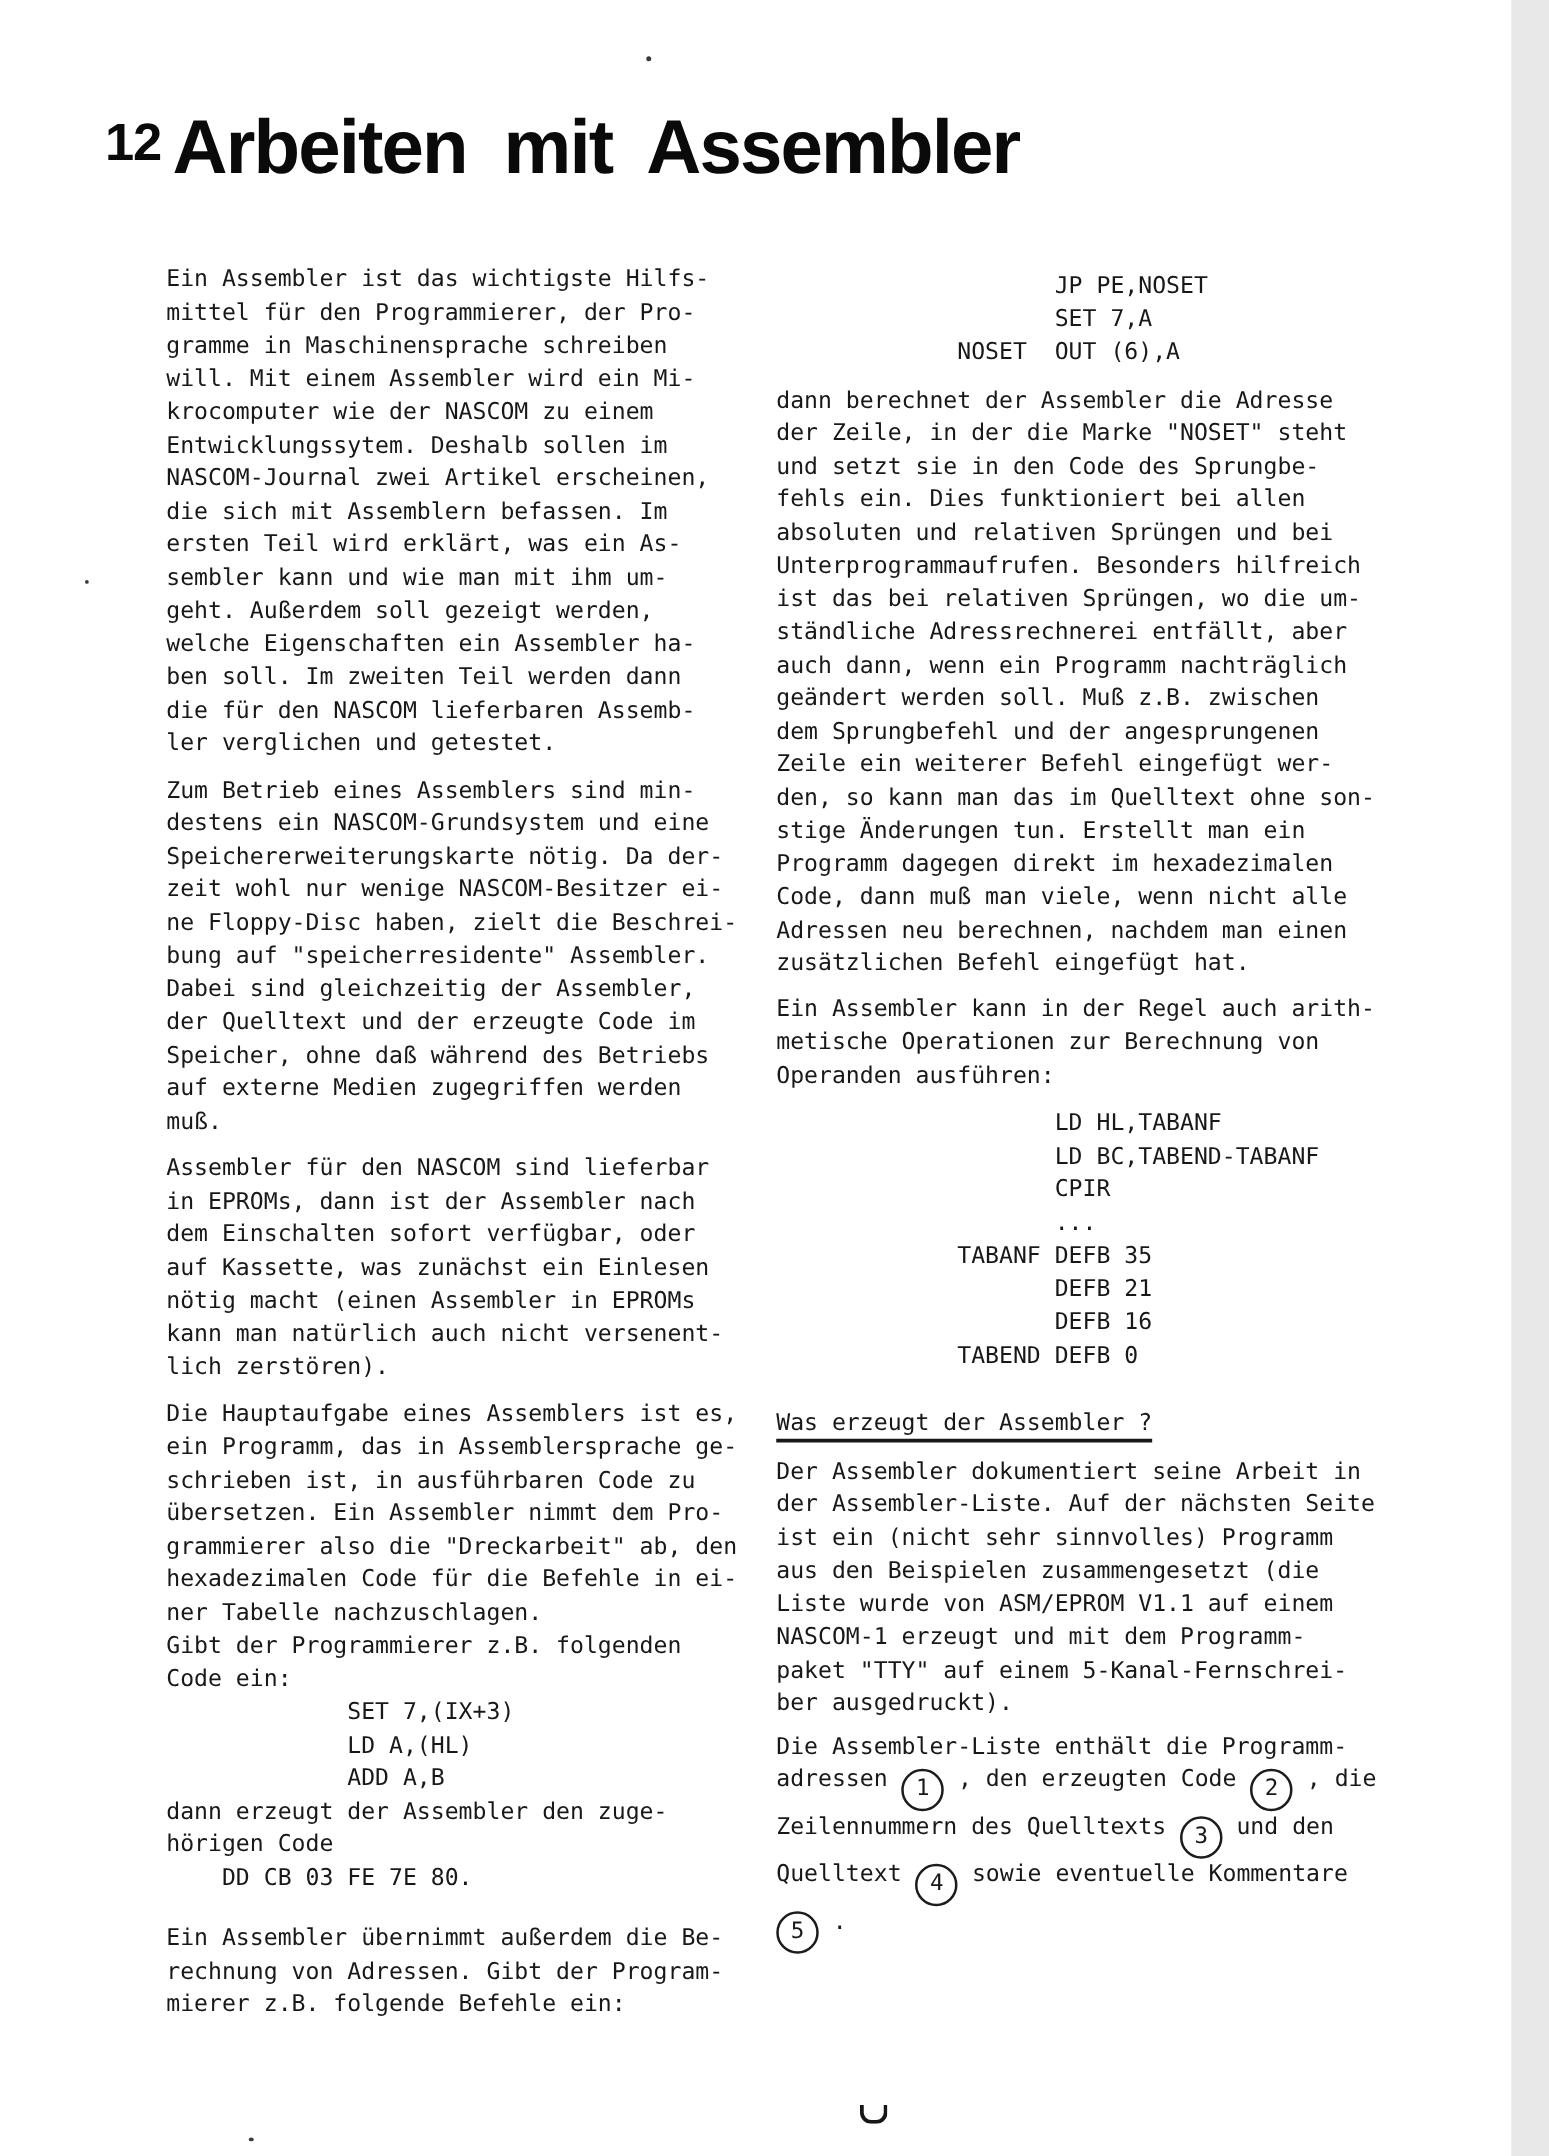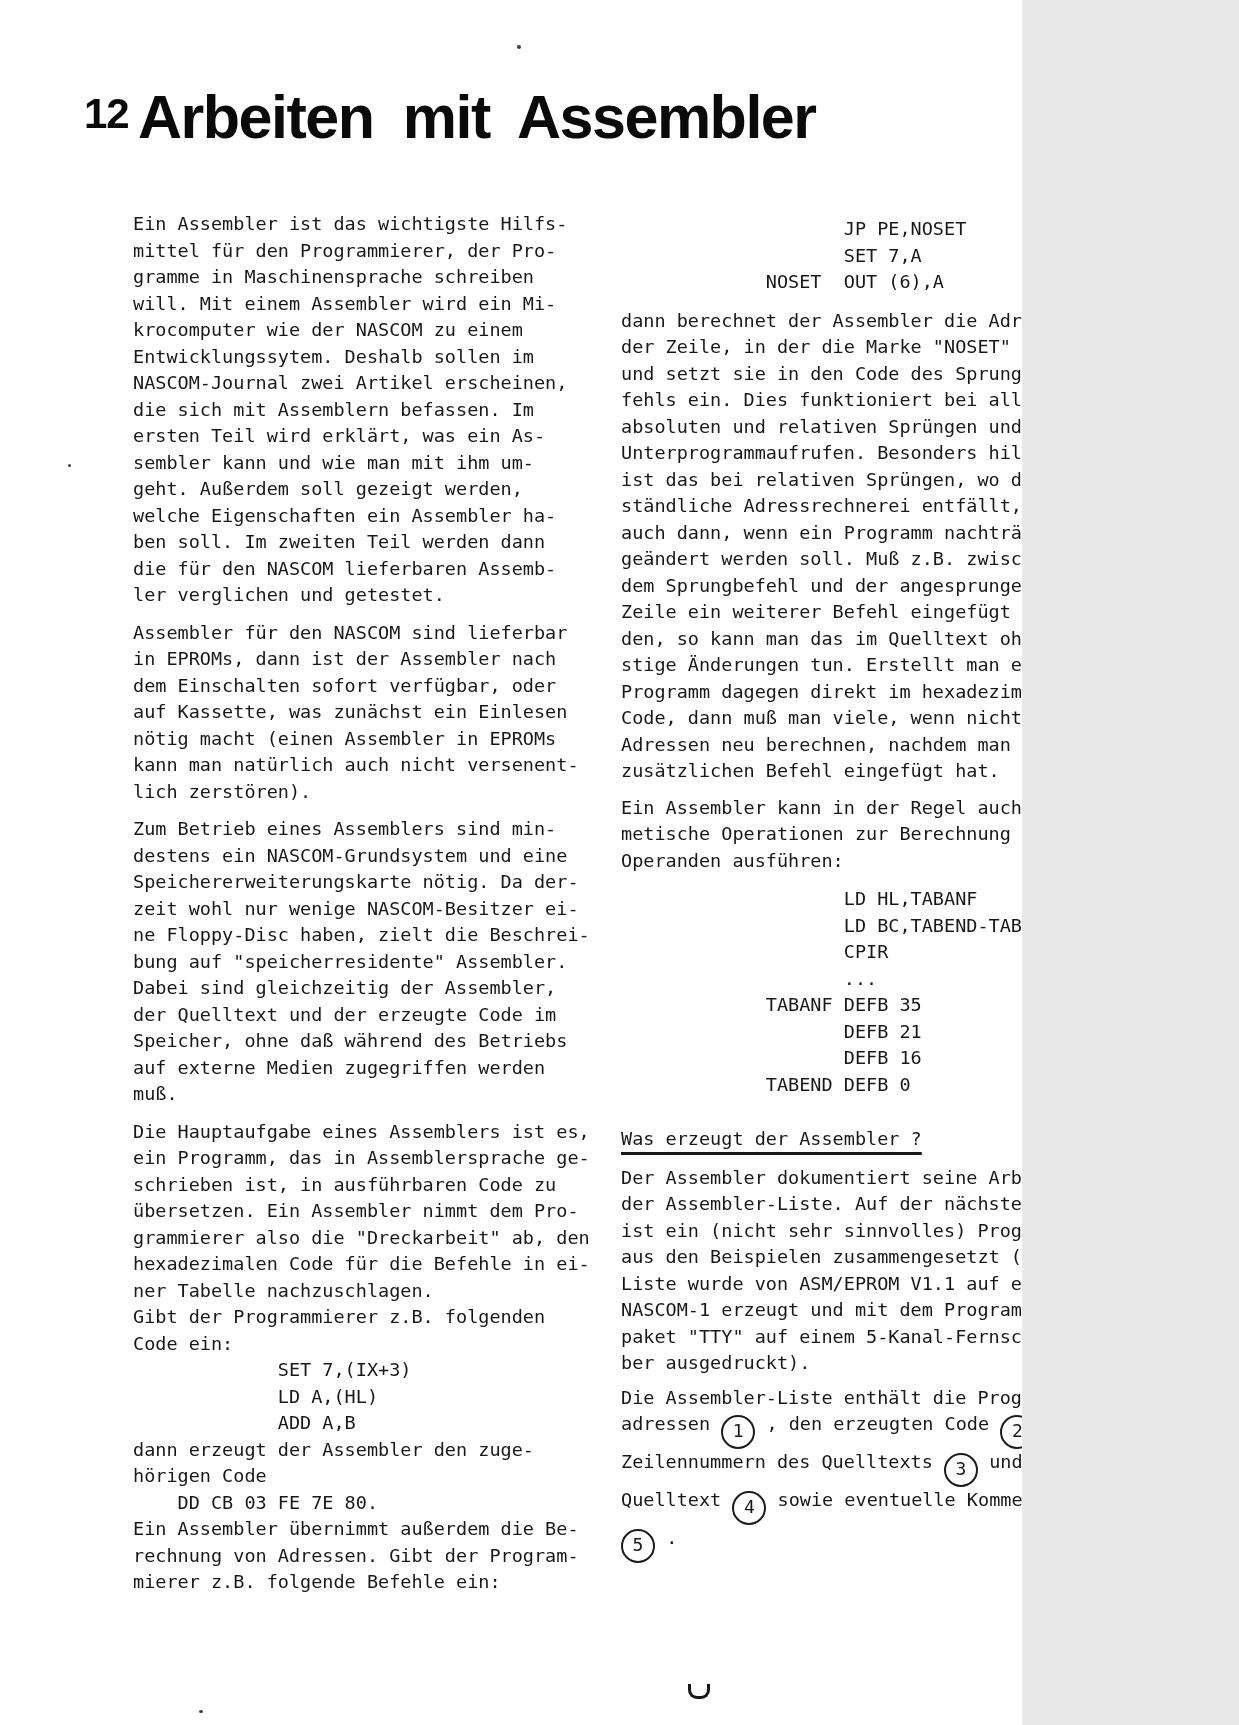--- a/index.html
+++ b/index.html
@@ -1,17 +1,17 @@
 <!DOCTYPE html>
 <html><head>
 <meta charset="utf-8">
 <style>
   html,body { margin:0; padding:0; background:#e8e8e8; }
   .page {
-    position:relative; width:1022px; height:1725px; background:#ffffff;
+    position:relative; width:1209px; height:1725px; background:#ffffff;
     font-family:"DejaVu Sans Mono", monospace; color:#141414; overflow:hidden;
   }
   .page-number {
     position:absolute; left:84px; top:90px;
     font-family:"Liberation Sans", sans-serif; font-weight:bold;
     font-size:42px; color:#0a0a0a; letter-spacing:-1px;
   }
   .article-title {
     position:absolute; left:138px; top:82px;
     font-family:"Liberation Sans", sans-serif; font-weight:bold;
@@ -60,51 +60,51 @@
 krocomputer wie der NASCOM zu einem
 Entwicklungssytem. Deshalb sollen im
 NASCOM-Journal zwei Artikel erscheinen,
 die sich mit Assemblern befassen. Im
 ersten Teil wird erklärt, was ein As-
 sembler kann und wie man mit ihm um-
 geht. Außerdem soll gezeigt werden,
 welche Eigenschaften ein Assembler ha-
 ben soll. Im zweiten Teil werden dann
 die für den NASCOM lieferbaren Assemb-
-ler verglichen und getestet.</div><div class="blk p" style="margin-top: 11px;">Assembler für den NASCOM sind lieferbar
-in EPROMs, dann ist der Assembler nach
-dem Einschalten sofort verfügbar, oder
-auf Kassette, was zunächst ein Einlesen
-nötig macht (einen Assembler in EPROMs
-kann man natürlich auch nicht versenent-
-lich zerstören).</div><div class="blk p" style="margin-top: 11px;">Zum Betrieb eines Assemblers sind min-
+ler verglichen und getestet.</div><div class="blk p" style="margin-top: 11px;">Zum Betrieb eines Assemblers sind min-
 destens ein NASCOM-Grundsystem und eine
 Speichererweiterungskarte nötig. Da der-
 zeit wohl nur wenige NASCOM-Besitzer ei-
 ne Floppy-Disc haben, zielt die Beschrei-
 bung auf "speicherresidente" Assembler.
 Dabei sind gleichzeitig der Assembler,
 der Quelltext und der erzeugte Code im
 Speicher, ohne daß während des Betriebs
 auf externe Medien zugegriffen werden
-muß.</div><div class="blk p" style="margin-top: 11px;">Die Hauptaufgabe eines Assemblers ist es,
+muß.</div><div class="blk p" style="margin-top: 11px;">Assembler für den NASCOM sind lieferbar
+in EPROMs, dann ist der Assembler nach
+dem Einschalten sofort verfügbar, oder
+auf Kassette, was zunächst ein Einlesen
+nötig macht (einen Assembler in EPROMs
+kann man natürlich auch nicht versenent-
+lich zerstören).</div><div class="blk p" style="margin-top: 11px;">Die Hauptaufgabe eines Assemblers ist es,
 ein Programm, das in Assemblersprache ge-
 schrieben ist, in ausführbaren Code zu
 übersetzen. Ein Assembler nimmt dem Pro-
 grammierer also die "Dreckarbeit" ab, den
 hexadezimalen Code für die Befehle in ei-
 ner Tabelle nachzuschlagen.
 Gibt der Programmierer z.B. folgenden
 Code ein:
              SET 7,(IX+3)
              LD A,(HL)
              ADD A,B
 dann erzeugt der Assembler den zuge-
 hörigen Code
-    DD CB 03 FE 7E 80.</div><div class="blk p" style="">Ein Assembler übernimmt außerdem die Be-
+    DD CB 03 FE 7E 80.</div><div class="blk p" style="margin-top: 22px;">Ein Assembler übernimmt außerdem die Be-
 rechnung von Adressen. Gibt der Program-
 mierer z.B. folgende Befehle ein:</div></div>
   <div class="col col-right"><div class="blk code">                    JP PE,NOSET
                     SET 7,A
              NOSET  OUT (6),A</div><div class="blk p" style="margin-top: 12px;">dann berechnet der Assembler die Adresse
 der Zeile, in der die Marke "NOSET" steht
 und setzt sie in den Code des Sprungbe-
 fehls ein. Dies funktioniert bei allen
 absoluten und relativen Sprüngen und bei
 Unterprogrammaufrufen. Besonders hilfreich

